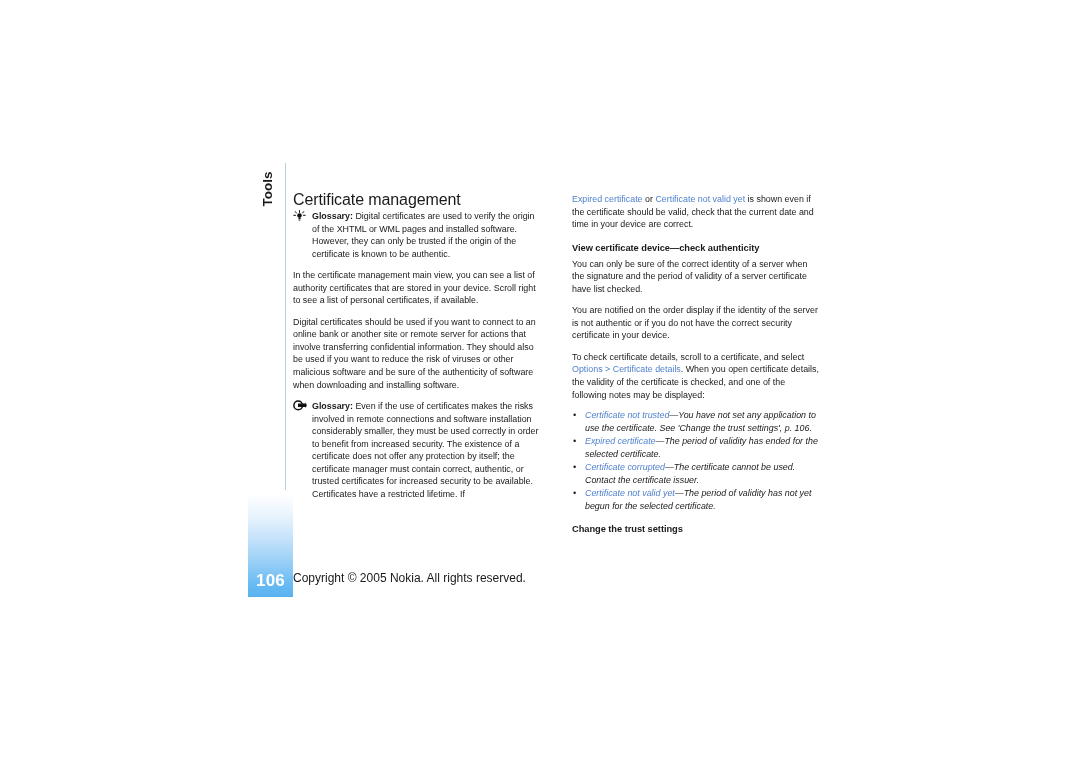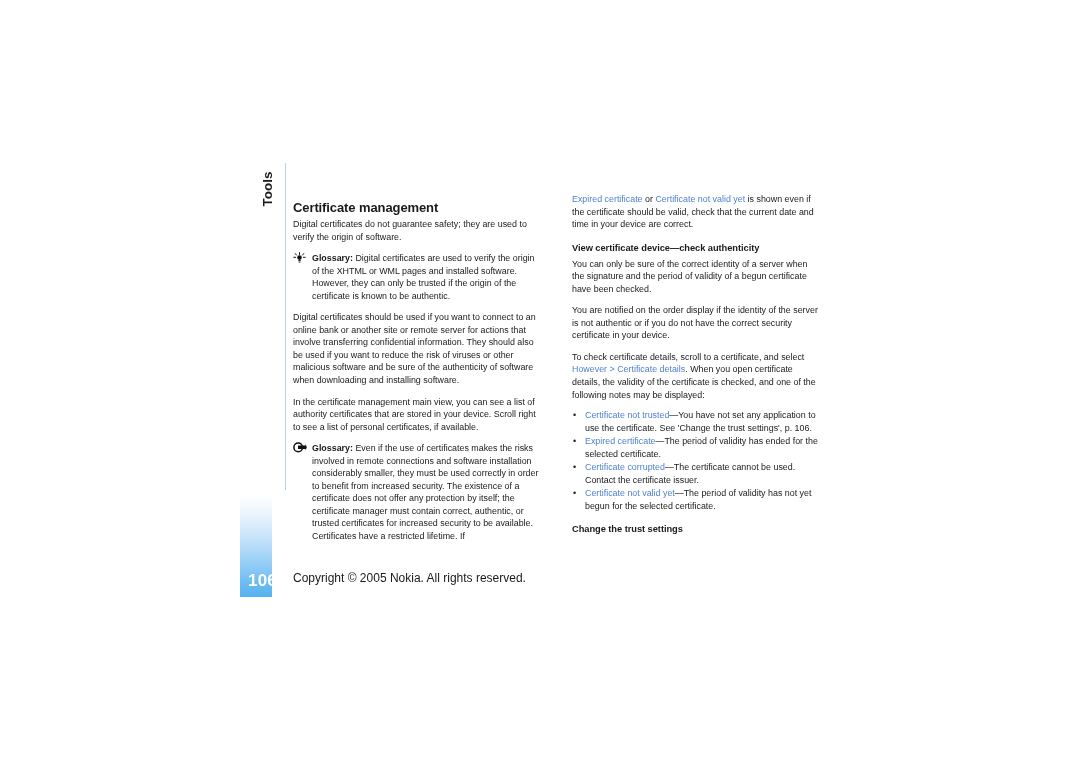--- a/index.html
+++ b/index.html
@@ -21,23 +21,23 @@
     position: absolute;
     left: 0; top: 0;
     width: 1080px;
     height: 763px;
     background: #ffffff;
   }
 
   
   #page-tab {
     position: absolute;
-    left: 240px;
+    left: 248px;
     top: 488px;
-    width: 32px;
+    width: 45px;
     height: 109px;
     background: linear-gradient(to bottom,
                 #ffffff 0%,
                 #ffffff 6%,
                 #e8f3fd 26%,
                 #c2e1fa 48%,
                 #94cdf6 70%,
                 #69bbf2 88%,
                 #58b2f0 100%);
   }
@@ -93,23 +93,23 @@
     top: 193px;
     width: 248px;
     font-size: 8.9px;
     line-height: 12.55px;
     color: #1a1a1a;
   }
   #col-left  { left: 293px; }
   #col-right { left: 572px; }
 
   h2.head {
-    margin: 8px 0 3px 0;
-    font-size: 13px;
-    font-weight: bold;
+    margin: 0 0 3px 0;
+    font-size: 16px;
+    font-weight: normal;
     line-height: 14px;
     letter-spacing: -0.1px;
   }
   h3.subhead {
     margin: 11px 0 3px 0;
     font-size: 9.3px;
     font-weight: bold;
     line-height: 13px;
     letter-spacing: -0.05px;
   }
@@ -143,20 +143,21 @@
   
   ul.bullets {
     list-style: none;
     margin: 0 0 0 0;
     padding: 0;
   }
   ul.bullets li {
     position: relative;
     padding-left: 13px;
     margin-bottom: 1px;
+    font-style: italic;
   }
   ul.bullets li::before {
     content: "\2022";
     position: absolute;
     left: 1px;
     top: -0.5px;
     font-size: 9px;
     color: #1a1a1a;
   }
 
@@ -182,69 +183,68 @@
   <div id="column-rule"></div>
 
   <div id="chapter-name">
     <span>Tools</span>
   </div>
 
   <div class="col" id="col-left">
 
     <h2 class="head">Certificate management</h2>
 
-    <p class="para">Digital certificates do not guarantee safety; they are used to verify the origin of software.</p>
 
     <div class="note">
       <span class="note-icon">
         <svg width="13" height="12" viewBox="0 0 13 12" aria-hidden="true">
           <g stroke="#111" stroke-width="1" stroke-linecap="round">
             <line x1="6.5" y1="0.6" x2="6.5" y2="2.4"></line>
             <line x1="2.3" y1="1.6" x2="3.4" y2="3.0"></line>
             <line x1="10.7" y1="1.6" x2="9.6" y2="3.0"></line>
             <line x1="0.8" y1="5.3" x2="2.6" y2="5.3"></line>
             <line x1="12.2" y1="5.3" x2="10.4" y2="5.3"></line>
           </g>
           <circle cx="6.5" cy="5.6" r="2.3" fill="#111"></circle>
           <rect x="5.3" y="8.1" width="2.4" height="1" fill="#111"></rect>
           <rect x="5.6" y="9.6" width="1.8" height="0.9" fill="#111"></rect>
         </svg>
       </span>
       <b>Glossary:</b>
       <span>Digital certificates are used to verify the origin of the XHTML or WML pages and installed software. However, they can only be trusted if the origin of the certificate is known to be authentic.</span>
     </div>
 
+    <p class="para">In the certificate management main view, you can see a list of authority certificates that are stored in your device. Scroll right to see a list of personal certificates, if available.</p>
+
     <p class="para">Digital certificates should be used if you want to connect to an online bank or another site or remote server for actions that involve transferring confidential information. They should also be used if you want to reduce the risk of viruses or other malicious software and be sure of the authenticity of software when downloading and installing software.</p>
-
-    <p class="para">In the certificate management main view, you can see a list of authority certificates that are stored in your device. Scroll right to see a list of personal certificates, if available.</p>
 
     <div class="note">
       <span class="note-icon">
         <svg width="14" height="12" viewBox="0 0 14 12" aria-hidden="true">
           <circle cx="5.2" cy="5.4" r="4.3" fill="none" stroke="#111" stroke-width="1.5"></circle>
           <path d="M5.0 3.6 L12.6 3.6 L12.6 1.9 L13.8 5.3 L12.6 8.6 L12.6 7.0 L5.0 7.0 Z" fill="#111"></path>
         </svg>
       </span>
       <b>Glossary:</b>
       <span>Even if the use of certificates makes the risks involved in remote connections and software installation considerably smaller, they must be used correctly in order to benefit from increased security. The existence of a certificate does not offer any protection by itself; the certificate manager must contain correct, authentic, or trusted certificates for increased security to be available. Certificates have a restricted lifetime. If</span>
     </div>
 
   </div>
 
   <div class="col" id="col-right">
 
     <p class="para"><span class="link">Expired certificate</span><span> or </span><span class="link">Certificate not valid yet</span><span> is shown even if the certificate should be valid, check that the current date and time in your device are correct.</span></p>
 
     <h3 class="subhead">View certificate device—check authenticity</h3>
 
-    <p class="para">You can only be sure of the correct identity of a server when the signature and the period of validity of a begun certificate have been checked.</p>
+    <p class="para">You can only be sure of the correct identity of a server when the signature and the period of validity of a server certificate have list checked.</p>
 
     <p class="para">You are notified on the order display if the identity of the server is not authentic or if you do not have the correct security certificate in your device.</p>
 
-    <p class="para tight"><span>To check certificate details, scroll to a certificate, and select </span><span class="link">However</span><span class="link"> &gt; </span><span class="link">Certificate details</span><span>. When you open certificate details, the validity of the certificate is checked, and one of the following notes may be displayed:</span></p>
+    <p class="para tight"><span>To check certificate details, scroll to a certificate, and select </span><span class="link">Options</span><span class="link"> &gt; </span><span class="link">Certificate details</span><span>. When you open certificate details, the validity of the certificate is checked, and one of the following notes may be displayed:</span></p>
 
     <ul class="bullets">
       <li><span class="link">Certificate not trusted</span><span>—You have not set any application to use the certificate. See 'Change the trust settings', p. 106.</span></li>
       <li><span class="link">Expired certificate</span><span>—The period of validity has ended for the selected certificate.</span></li>
       <li><span class="link">Certificate corrupted</span><span>—The certificate cannot be used. Contact the certificate issuer.</span></li>
       <li><span class="link">Certificate not valid yet</span><span>—The period of validity has not yet begun for the selected certificate.</span></li>
     </ul>
 
     <h3 class="subhead">Change the trust settings</h3>
 

